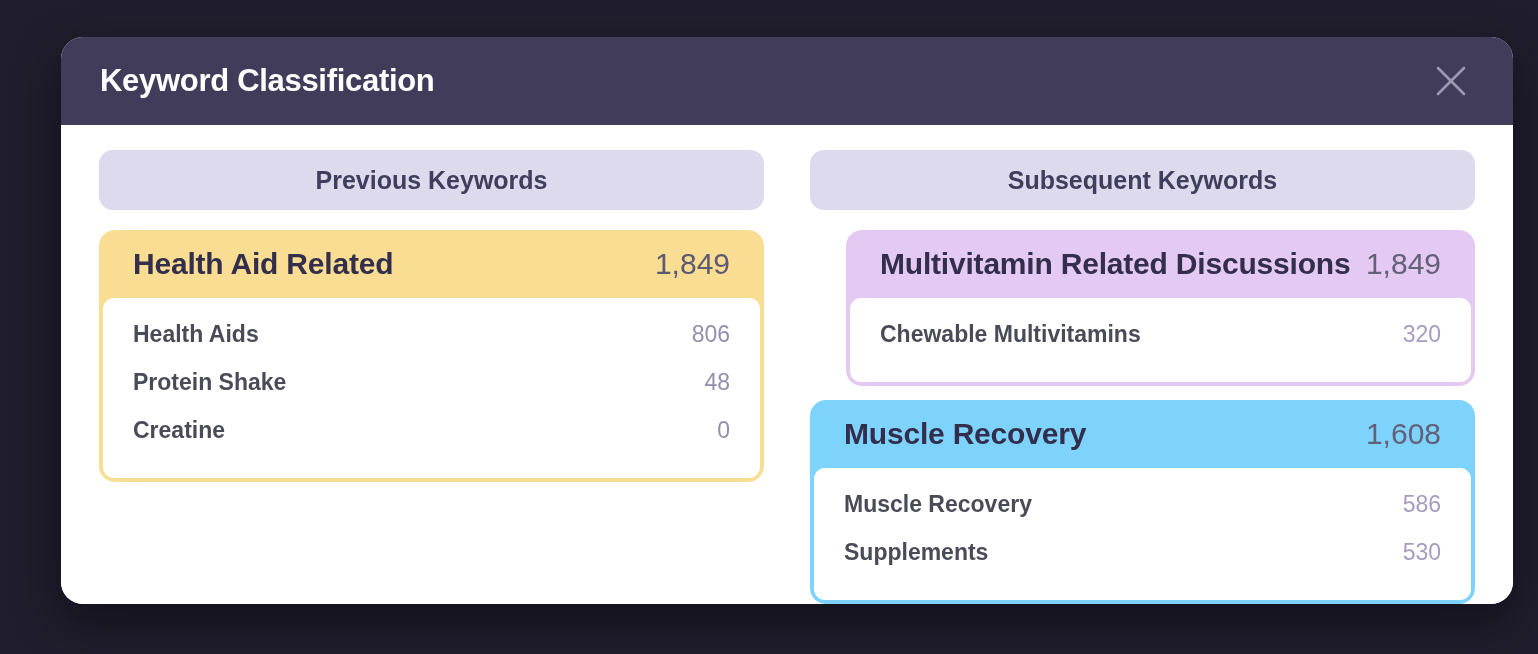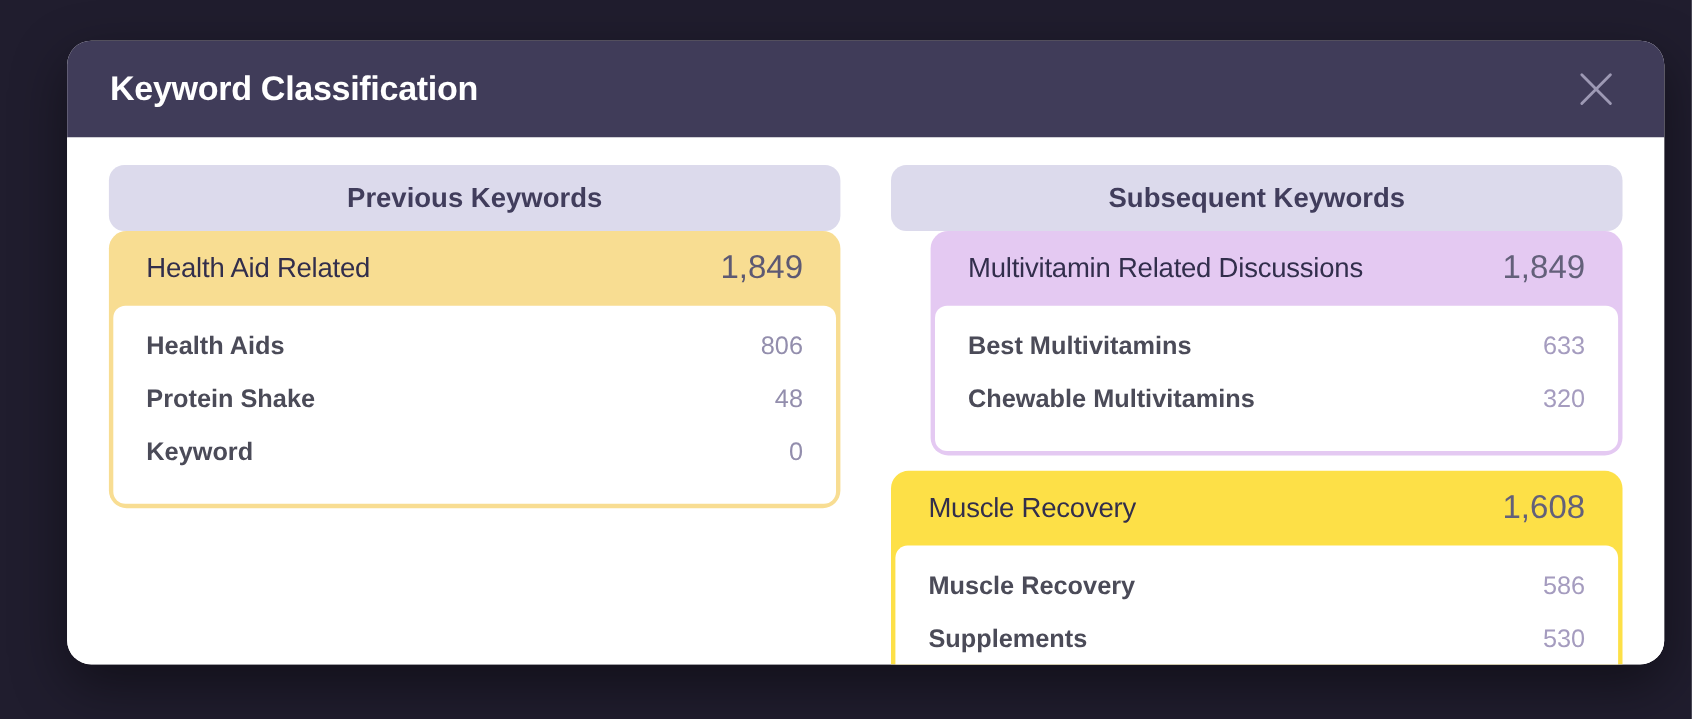--- a/index.html
+++ b/index.html
@@ -63,41 +63,42 @@
   .col-pill {
     height: 60px;
     border-radius: 14px;
     background: #dcdaec;
     display: flex;
     align-items: center;
     justify-content: center;
     font-size: 25px;
     font-weight: 700;
     color: #413d5c;
+    margin-bottom: 20px;
   }
 
   .group-card {
     border-radius: 16px;
     padding: 0 4px 4px 4px;
     margin-bottom: 14px;
   }
   .group-card.theme-yellow { background: #f8dd92; }
   .group-card.theme-lilac  { background: #e4c9f2; margin-left: 36px; }
-  .group-card.theme-purple { background: #fde047; }
+  .group-card.theme-purple { background: #7dd3fc; }
 
   .group-header {
     height: 68px;
     display: flex;
     align-items: center;
     justify-content: space-between;
     padding: 0 30px;
   }
   .group-name {
-    font-size: 25px;
-    font-weight: 400;
+    font-size: 30px;
+    font-weight: 700;
     color: #322e4c;
     letter-spacing: -0.2px;
     white-space: nowrap;
     overflow: hidden;
   }
   .group-total {
     font-size: 30px;
     font-weight: 400;
     color: #5d5973;
     margin-left: 14px;
@@ -156,41 +157,37 @@
           <div class="group-items">
             <div class="kw-row">
               <span class="kw-label">Health Aids</span>
               <span class="kw-value">806</span>
             </div>
             <div class="kw-row">
               <span class="kw-label">Protein Shake</span>
               <span class="kw-value">48</span>
             </div>
             <div class="kw-row">
-              <span class="kw-label">Keyword</span>
+              <span class="kw-label">Creatine</span>
               <span class="kw-value">0</span>
             </div>
           </div>
         </div>
       </div>
 
       <div class="column">
         <div class="col-pill">Subsequent Keywords</div>
 
         <div class="group-card theme-lilac">
           <div class="group-header">
             <span class="group-name">Multivitamin Related Discussions</span>
             <span class="group-total">1,849</span>
           </div>
           <div class="group-items">
             <div class="kw-row">
-              <span class="kw-label">Best Multivitamins</span>
-              <span class="kw-value">633</span>
-            </div>
-            <div class="kw-row">
               <span class="kw-label">Chewable Multivitamins</span>
               <span class="kw-value">320</span>
             </div>
           </div>
         </div>
 
         <div class="group-card theme-purple">
           <div class="group-header">
             <span class="group-name">Muscle Recovery</span>
             <span class="group-total">1,608</span>

